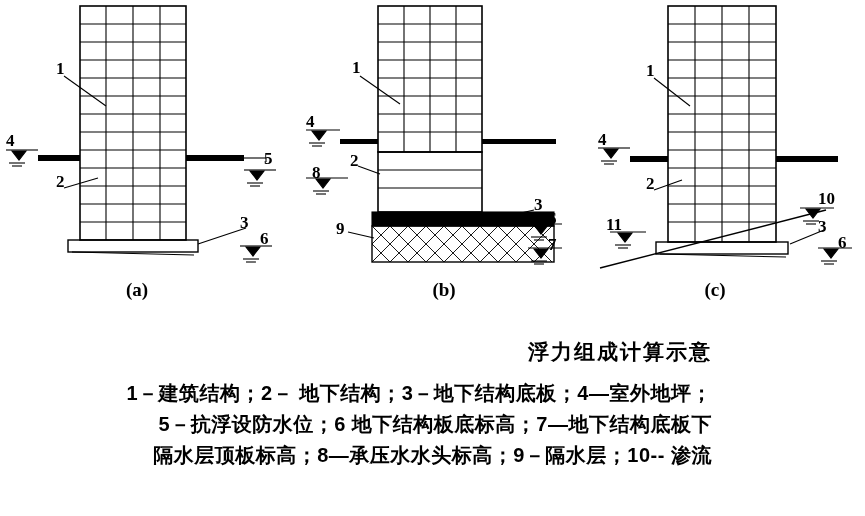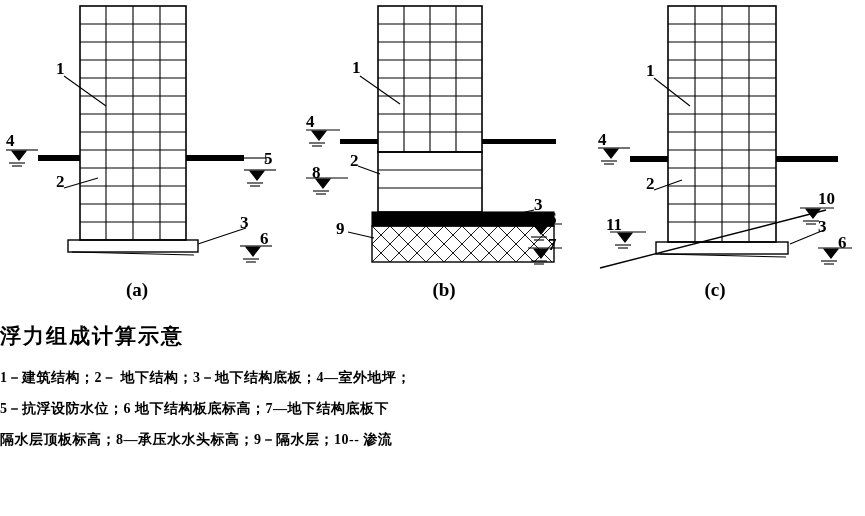--- a/index.html
+++ b/index.html
@@ -33,34 +33,34 @@
     text-align: center;
     width: 60px;
   }
   #panel-label-a { left: 107px; top: 279px; }
   #panel-label-b { left: 414px; top: 279px; }
   #panel-label-c { left: 685px; top: 279px; }
 
   #caption-block {
     position: absolute;
     left: 0;
-    top: 322px;
+    top: 338px;
     width: 712px;
-    text-align: left;
+    text-align: right;
   }
   #figure-title {
     font-family: "DejaVu Sans", sans-serif;
     font-size: 21px;
     font-weight: bold;
     letter-spacing: 2px;
     margin-bottom: 12px;
   }
   .legend-line {
-    font-family: Liberation Serif, serif;
-    font-size: 14px;
+    font-family: Liberation Sans, sans-serif;
+    font-size: 20px;
     font-weight: bold;
     letter-spacing: 0.5px;
     line-height: 31px;
     white-space: nowrap;
   }
 </style>
 </head>
 <body>
 
 <div id="figure-area">

